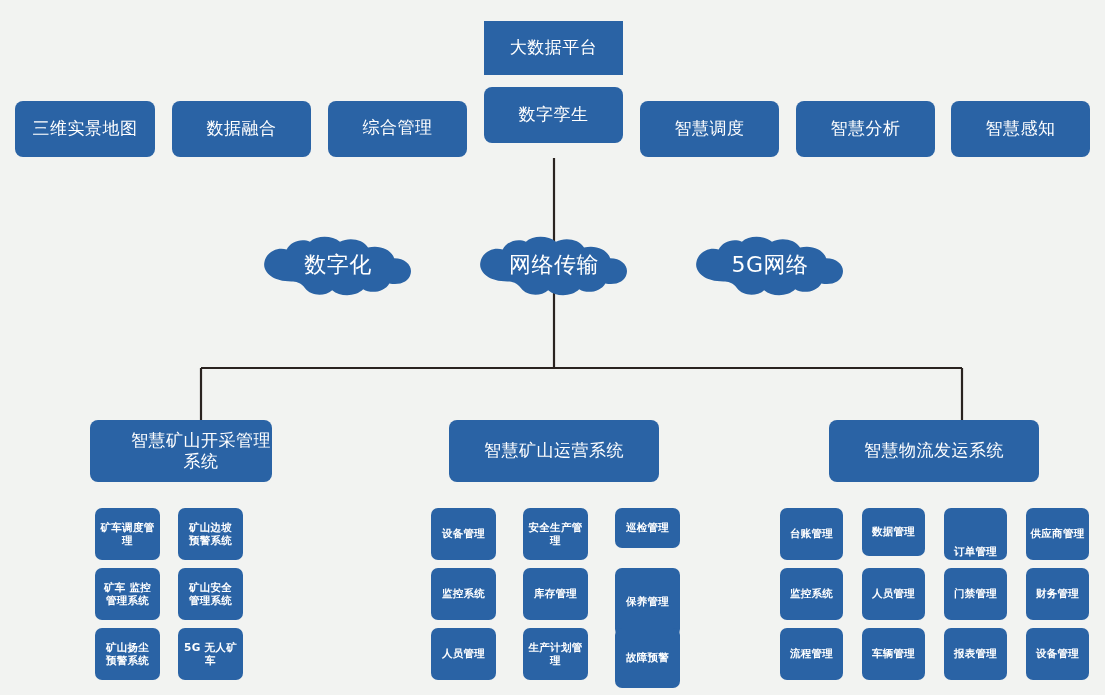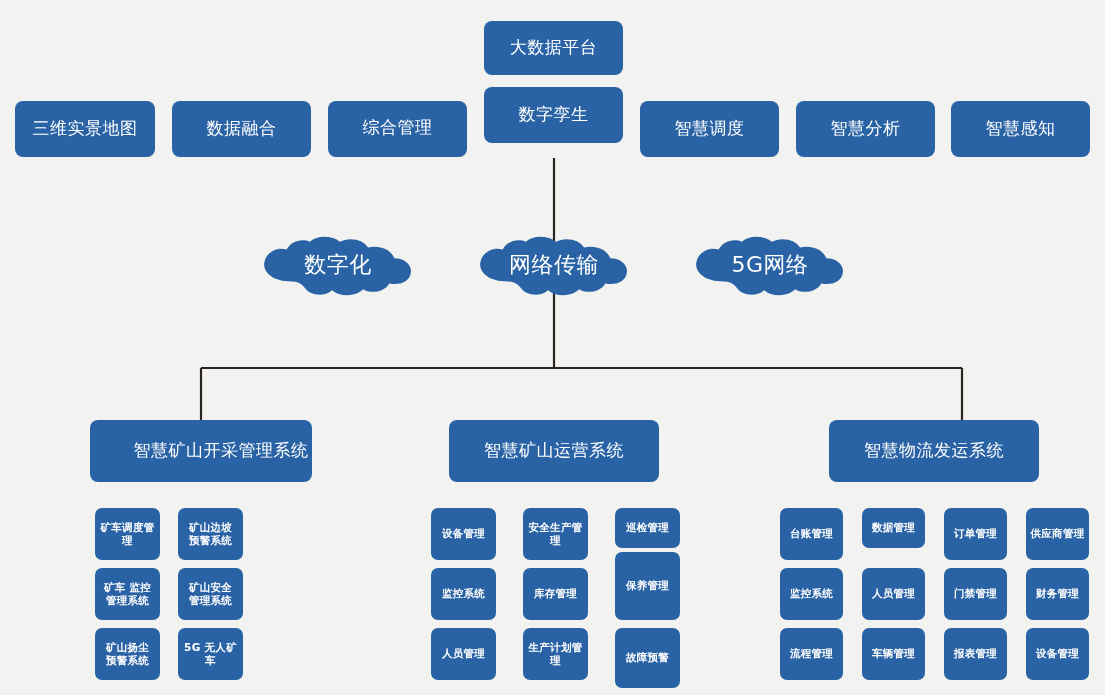--- a/index.html
+++ b/index.html
@@ -43,21 +43,21 @@
     border-radius: 7px;
     line-height: 1.25;
     white-space: pre-line;
     letter-spacing: .5px;
   }
 
   .node.platform {
     width: 140px;
     height: 54px;
     font-size: 17px;
-    border-radius: 8px;
+    border-radius: 0;
   }
 
   .node.capability {
     height: 56px;
     font-size: 17px;
     border-radius: 8px;
   }
 
   .node.system {
     height: 62px;
@@ -138,45 +138,45 @@
       </div>
       <div class="cloud" style="left: 690px; top: 235px;">
         <svg width="160" height="62" viewBox="0 -4 164 64">
           <path d="M34,44 C14,44 4,34 6,24 C8,13 20,8 29,11 C33,3 44,-1 53,3 C60,-4 76,-4 84,3 C93,-2 108,0 113,9 C125,6 137,11 140,20 C152,20 159,28 157,36 C155,45 145,48 135,46 C130,55 116,57 108,52 C100,60 84,60 76,53 C68,60 54,59 48,51 C44,45 38,44 34,44 Z" fill="#2a63a5"></path>
         </svg>
         <span class="cloud-label">5G网络</span>
       </div>
     </div>
 
   <div id="system-layer">
-      <div class="node system" style="left: 90px; top: 420px; width: 222px; padding-left: 40px;"><span>智慧矿山开采管理系统</span></div>
+      <div class="node system" style="left: 90px; top: 420px; width: 182px; padding-left: 40px;"><span>智慧矿山开采管理系统</span></div>
       <div class="node leaf" style="left: 95px; top: 508px; width: 65px; height: 52px;"><span>矿车调度管理</span></div>
       <div class="node leaf" style="left: 178px; top: 508px; width: 65px; height: 52px;"><span>矿山边坡
 预警系统</span></div>
       <div class="node leaf" style="left: 95px; top: 568px; width: 65px; height: 52px;"><span>矿车 监控
 管理系统</span></div>
       <div class="node leaf" style="left: 178px; top: 568px; width: 65px; height: 52px;"><span>矿山安全
 管理系统</span></div>
       <div class="node leaf" style="left: 95px; top: 628px; width: 65px; height: 52px;"><span>矿山扬尘
 预警系统</span></div>
       <div class="node leaf" style="left: 178px; top: 628px; width: 65px; height: 52px;"><span>5G 无人矿车</span></div>
       <div class="node system" style="left: 449px; top: 420px; width: 210px;"><span>智慧矿山运营系统</span></div>
       <div class="node leaf" style="left: 431px; top: 508px; width: 65px; height: 52px;"><span>设备管理</span></div>
       <div class="node leaf" style="left: 523px; top: 508px; width: 65px; height: 52px;"><span>安全生产管理</span></div>
       <div class="node leaf" style="left: 615px; top: 508px; width: 65px; height: 40px;"><span>巡检管理</span></div>
       <div class="node leaf" style="left: 431px; top: 568px; width: 65px; height: 52px;"><span>监控系统</span></div>
       <div class="node leaf" style="left: 523px; top: 568px; width: 65px; height: 52px;"><span>库存管理</span></div>
-      <div class="node leaf" style="left: 615px; top: 552px; width: 65px; height: 68px;"><span>保养管理</span></div>
+      <div class="node leaf" style="left: 615px; top: 568px; width: 65px; height: 68px;"><span>保养管理</span></div>
       <div class="node leaf" style="left: 431px; top: 628px; width: 65px; height: 52px;"><span>人员管理</span></div>
       <div class="node leaf" style="left: 523px; top: 628px; width: 65px; height: 52px;"><span>生产计划管理</span></div>
       <div class="node leaf" style="left: 615px; top: 628px; width: 65px; height: 60px;"><span>故障预警</span></div>
       <div class="node system" style="left: 829px; top: 420px; width: 210px;"><span>智慧物流发运系统</span></div>
       <div class="node leaf" style="left: 780px; top: 508px; width: 63px; height: 52px;"><span>台账管理</span></div>
-      <div class="node leaf" style="left: 862px; top: 508px; width: 63px; height: 40px;"><span>数据管理</span></div>
-      <div class="node leaf" style="left: 944px; top: 508px; width: 63px; height: 52px;"><span>订单管理</span></div>
+      <div class="node leaf" style="left: 862px; top: 508px; width: 63px; height: 48px;"><span>数据管理</span></div>
+      <div class="node leaf" style="left: 944px; top: 508px; width: 63px; height: 52px; align-items: flex-end;"><span>订单管理</span></div>
       <div class="node leaf" style="left: 1026px; top: 508px; width: 63px; height: 52px;"><span>供应商管理</span></div>
       <div class="node leaf" style="left: 780px; top: 568px; width: 63px; height: 52px;"><span>监控系统</span></div>
       <div class="node leaf" style="left: 862px; top: 568px; width: 63px; height: 52px;"><span>人员管理</span></div>
       <div class="node leaf" style="left: 944px; top: 568px; width: 63px; height: 52px;"><span>门禁管理</span></div>
       <div class="node leaf" style="left: 1026px; top: 568px; width: 63px; height: 52px;"><span>财务管理</span></div>
       <div class="node leaf" style="left: 780px; top: 628px; width: 63px; height: 52px;"><span>流程管理</span></div>
       <div class="node leaf" style="left: 862px; top: 628px; width: 63px; height: 52px;"><span>车辆管理</span></div>
       <div class="node leaf" style="left: 944px; top: 628px; width: 63px; height: 52px;"><span>报表管理</span></div>
       <div class="node leaf" style="left: 1026px; top: 628px; width: 63px; height: 52px;"><span>设备管理</span></div>
     </div>

